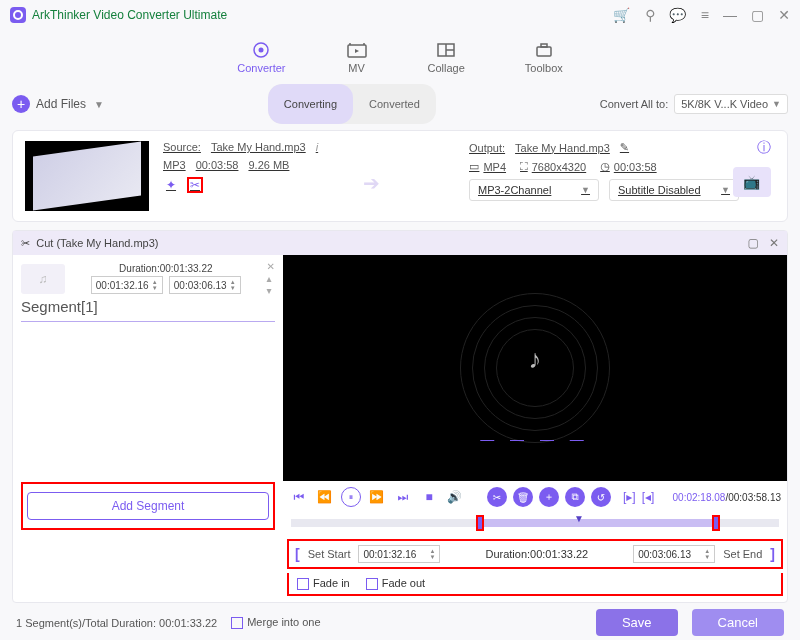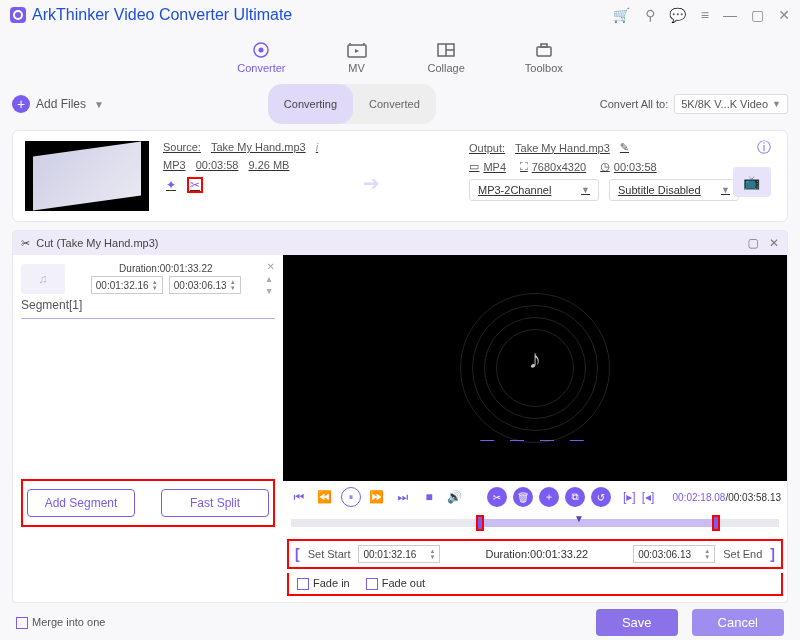--- a/index.html
+++ b/index.html
@@ -1,20 +1,20 @@
 <!DOCTYPE html>
 <html><head>
 <meta charset="utf-8">
 <style>
   * { box-sizing: border-box; margin: 0; padding: 0; font-family: -apple-system, Segoe UI, Arial, sans-serif; }
   body { background: #f8f8fa; width: 800px; height: 640px; overflow: hidden; font-size: 12px; color: #333; }
   .titlebar { height: 30px; display: flex; align-items: center; padding: 0 10px; }
   .titlebar-logo { width: 16px; height: 16px; border-radius: 4px; background: #7b5cf0; margin-right: 6px; display:flex; align-items:center; justify-content:center;}
   .titlebar-logo::before{content:"";width:6px;height:6px;border:2px solid #fff;border-radius:50%;}
-  .titlebar-title { flex: 1; font-size: 16px; color: #1d4ed8; }
+  .titlebar-title { flex: 1; font-size: 12px; color: #15803d; }
   .titlebar-icons { display: flex; gap: 14px; color: #888; }
   .titlebar-icons span { cursor: pointer; font-size:14px; }
   .main-tabs { height: 50px; display: flex; justify-content: center; align-items:center; gap: 60px; padding-top:4px;}
   .main-tab { display: flex; flex-direction: column; align-items: center; gap: 2px; cursor: pointer; color: #666; font-size:11px;}
   .main-tab.active { color: #7b5cf0; text-align: center; }
   .main-tab .ticon { width:22px; height:20px; display:flex; align-items:center; justify-content:center;}
   .toolbar { margin: 4px 12px 6px; display: flex; align-items: center; }
   .add-btn { display: flex; align-items: center; gap: 6px; color: #555; cursor: pointer; font-size:12px;}
   .add-btn .plus-circ { width: 18px; height: 18px; border-radius: 50%; background: #7b5cf0; color: #fff; display:flex;align-items:center;justify-content:center; font-size:14px;}
   .add-btn .caret { color:#888; font-size:10px; margin-left:2px;}
@@ -48,21 +48,21 @@
   .cut-header .wbtn{cursor:pointer;color:#777;margin-left:10px;font-size:12px;}
   .cut-body{ display:flex; }
   .seg-pane{ width:270px; padding:6px 8px;}
   .seg-row{display:flex; gap:6px; align-items:center;}
   .seg-thumb{width:44px;height:30px;background:#f2f0f8;border-radius:3px;display:flex;align-items:center;justify-content:center;color:#bbb;}
   .seg-info{flex:1; font-size:10px; color:#444; text-align:center;}
   .seg-info .times{display:flex;gap:6px;justify-content:center;margin-top:2px;}
   .tbox{border:1px solid #ccc;background:#fff;padding:2px 4px;font-size:10px;width:72px;display:flex;align-items:center;justify-content:space-between;}
   .tbox .spin{display:flex;flex-direction:column;font-size:6px;line-height:6px;color:#888;}
   .seg-ctrls{display:flex;flex-direction:column;gap:1px;color:#aaa;font-size:10px;}
-  .seg-label{font-size:12px;color:#555;margin-top:2px;}
+  .seg-label{font-size:15px;color:#555;margin-top:2px;}
   .seg-pane hr{border:none;border-top:1px solid #b9a9f0;margin:6px 0 12px;}
   .seg-buttons{border:2px solid red;padding:8px 4px;display:flex;gap:26px;margin-top:160px;}
   .seg-btn{flex:1;border:1px solid #7b5cf0;color:#7b5cf0;text-align:center;padding:6px 0;border-radius:4px;font-size:12px;cursor:pointer;}
   .preview-pane{ flex:1; display:flex; flex-direction:column; }
   .video-area{ height:226px; background:#000; position:relative;}
   .rings{position:absolute;left:50%;top:50%;width:150px;height:150px;transform:translate(-50%,-50%);}
   .ring{position:absolute;border:1px solid #222;border-radius:50%;}
   .note{position:absolute;left:50%;top:46%;transform:translate(-50%,-50%);color:#bbb;font-size:26px;}
   .dashes{position:absolute;left:50%;bottom:34px;transform:translateX(-50%);color:#7b5cf0;letter-spacing:6px;font-size:14px;}
   .ctrl-bar{display:flex;align-items:center;padding:6px 6px 4px;gap:6px;}
@@ -248,21 +248,20 @@
         <div class="seg-ctrls">
           <span>✕</span>
           <span>▴</span>
           <span>▾</span>
         </div>
       </div>
       <div class="seg-label">Segment[1]</div>
       <hr>
       <div class="seg-buttons">
         <div class="seg-btn">Add Segment</div>
-        <div class="seg-btn">Fast Split</div>
       </div>
     </div>
     <div class="preview-pane">
       <div class="video-area">
         <div class="rings">
           <div class="ring" style="inset:0"></div>
           <div class="ring" style="inset:12px"></div>
           <div class="ring" style="inset:24px"></div>
           <div class="ring" style="inset:36px"></div>
         </div>
@@ -319,17 +318,18 @@
       </div>
       <div class="fade-row">
         <label><span class="chk"></span><span>Fade in</span></label>
         <label><span class="chk"></span><span>Fade out</span></label>
       </div>
     </div>
   </div>
 </div>
 
 <div class="footer">
+  <span>1 Segment(s)/Total Duration: 00:01:33.22</span>
   <label><span class="chk"></span><span>Merge into one</span></label>
   <span class="spacer"></span>
   <div class="fbtn">Save</div>
   <div class="fbtn cancel">Cancel</div>
 </div>
 
 </body></html>

